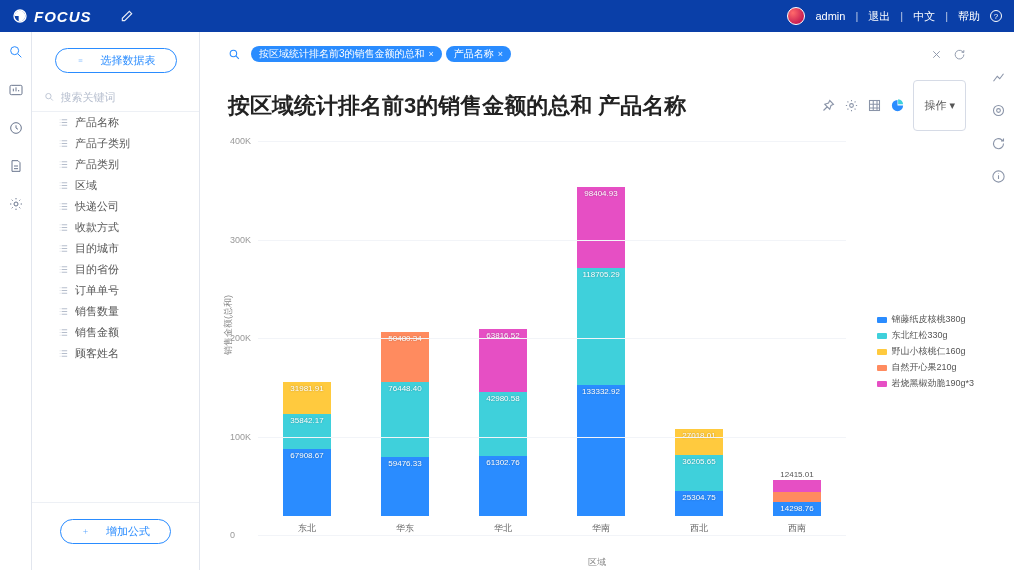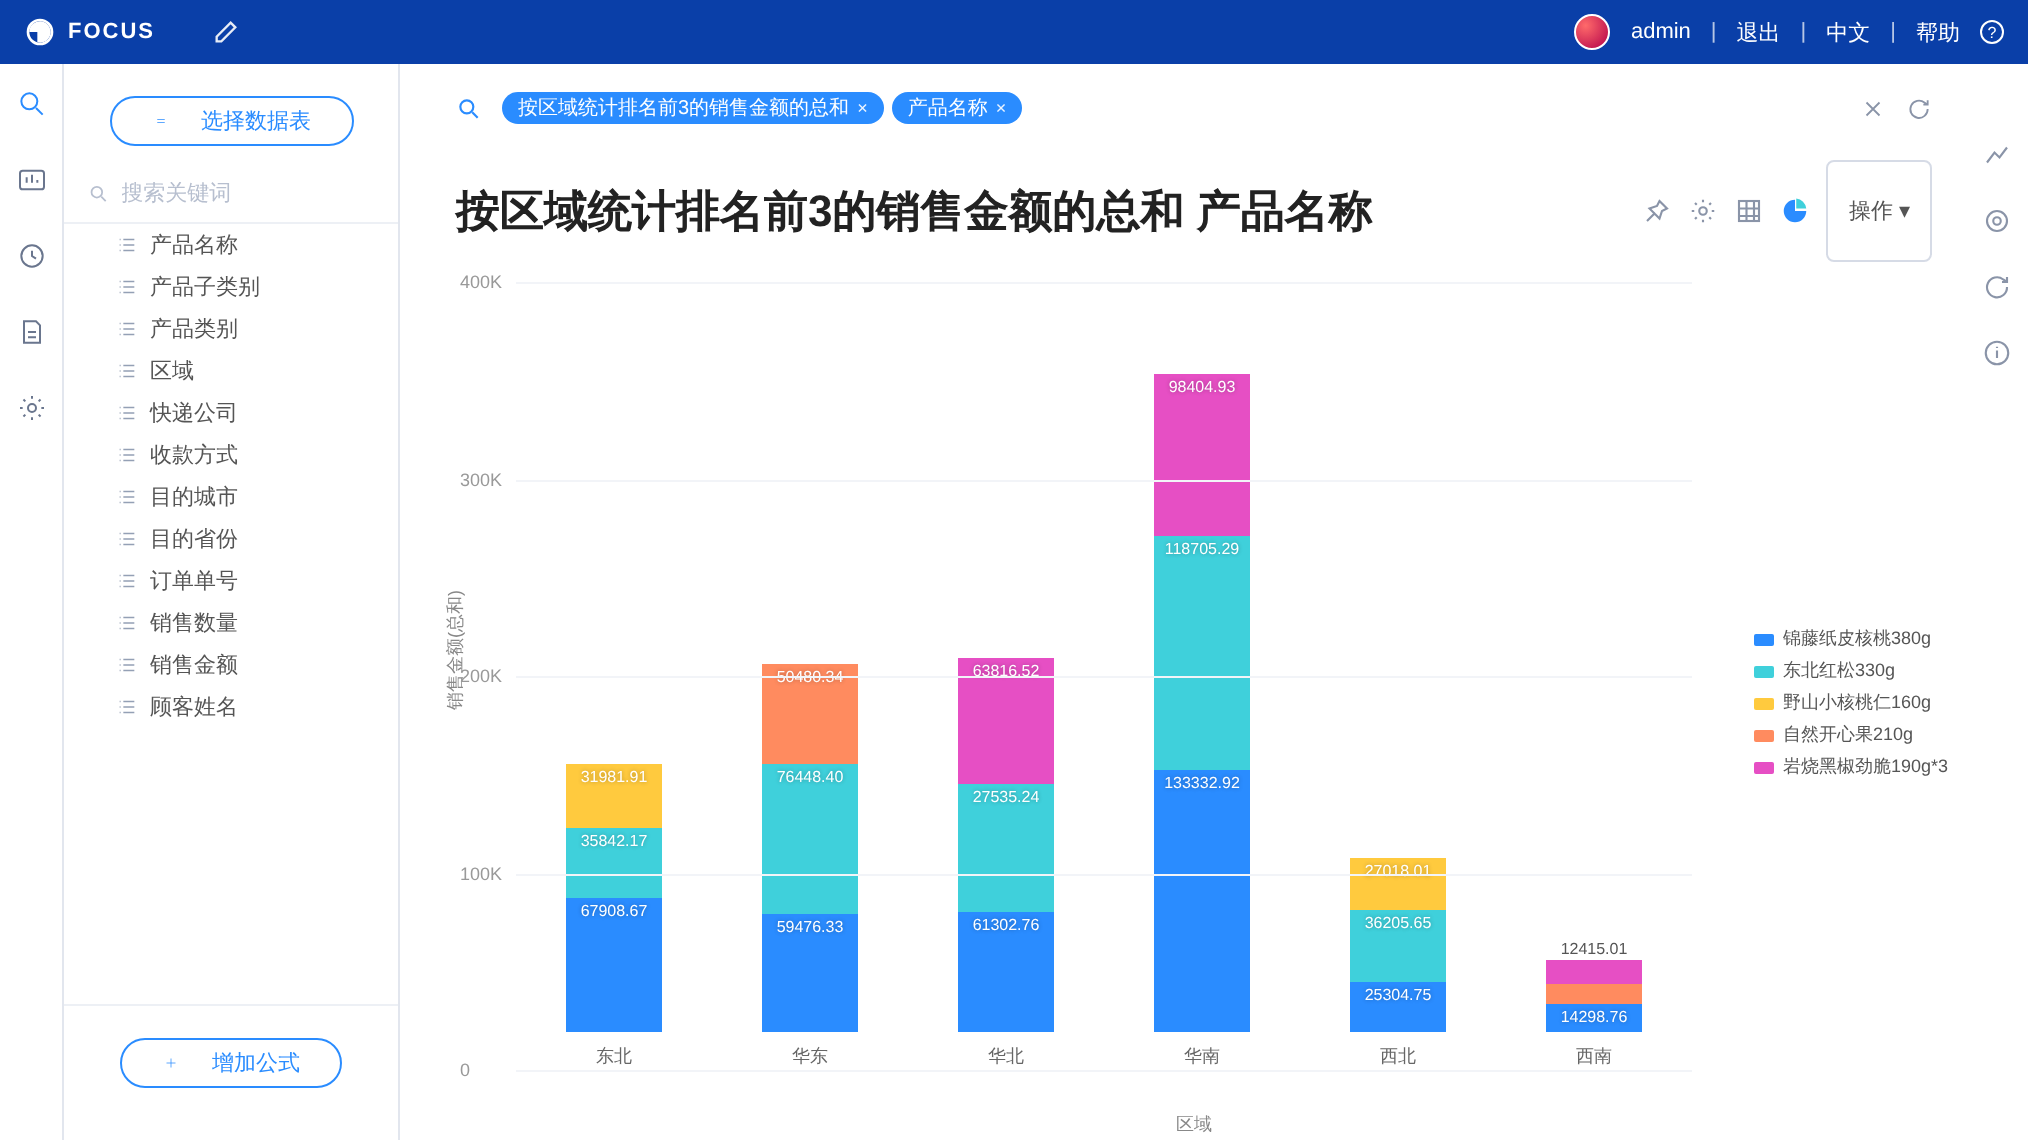--- a/index.html
+++ b/index.html
@@ -2,21 +2,21 @@
 <html><head>
   <meta charset="utf-8">
   <style>
     * { margin: 0; padding: 0; box-sizing: border-box; font-family: -apple-system, "Microsoft YaHei", sans-serif; }
     body { font-size: 11px; background: #fff; width: 1014px; height: 570px; overflow: hidden; }
 
     
     .topbar { height: 32px; background: #0a3fa8; color: #fff; display: flex; align-items: center; padding: 0 12px; justify-content: space-between; }
     .logo-box { display: flex; align-items: center; gap: 6px; }
     .logo-mark { width: 16px; height: 16px; }
-    .logo-text { font-weight: 700; letter-spacing: 1px; font-size: 11px; }
+    .logo-text { font-weight: 700; letter-spacing: 1px; font-size: 15px; font-style: italic; }
     .edit-ic { width: 14px; height: 14px; margin-left: 22px; opacity: .9; }
     .topbar-right { display: flex; align-items: center; gap: 10px; font-size: 11px; }
     .avatar { width: 18px; height: 18px; border-radius: 50%; background: radial-gradient(circle at 30% 30%, #ff6a6a, #b2004a); border: 1px solid #fff; }
     .help-ic { display: inline-flex; width: 12px; height: 12px; border: 1px solid #fff; border-radius: 50%; align-items: center; justify-content: center; font-size: 8px; }
     .sep { opacity: .7; }
 
     
     .rail { position: absolute; top: 32px; left: 0; width: 32px; height: calc(100% - 32px); border-right: 1px solid #e2e6ee; display: flex; flex-direction: column; align-items: center; padding-top: 12px; gap: 22px; }
     .rail-ic { width: 16px; height: 16px; fill: none; stroke: #6a768e; stroke-width: 1.5; cursor: pointer; }
     .rail-ic.active { stroke: #2a8cff; }
@@ -303,21 +303,21 @@
               </div>
             </div>
             <div class="xtick">华东</div>
           </div>
           <div class="bar-col">
             <div class="bar-stack">
               <div class="seg" style="height: 60.3832px; background: rgb(42, 140, 255);">
                 <span>61302.76</span>
               </div>
               <div class="seg" style="height: 63.7537px; background: rgb(63, 208, 219);">
-                <span>27535.24</span>
+                <span>42980.58</span>
               </div>
               <div class="seg" style="height: 62.8593px; background: rgb(230, 79, 196);">
                 <span>63816.52</span>
               </div>
             </div>
             <div class="xtick">华北</div>
           </div>
           <div class="bar-col">
             <div class="bar-stack">
               <div class="seg" style="height: 131.333px; background: rgb(42, 140, 255);">

